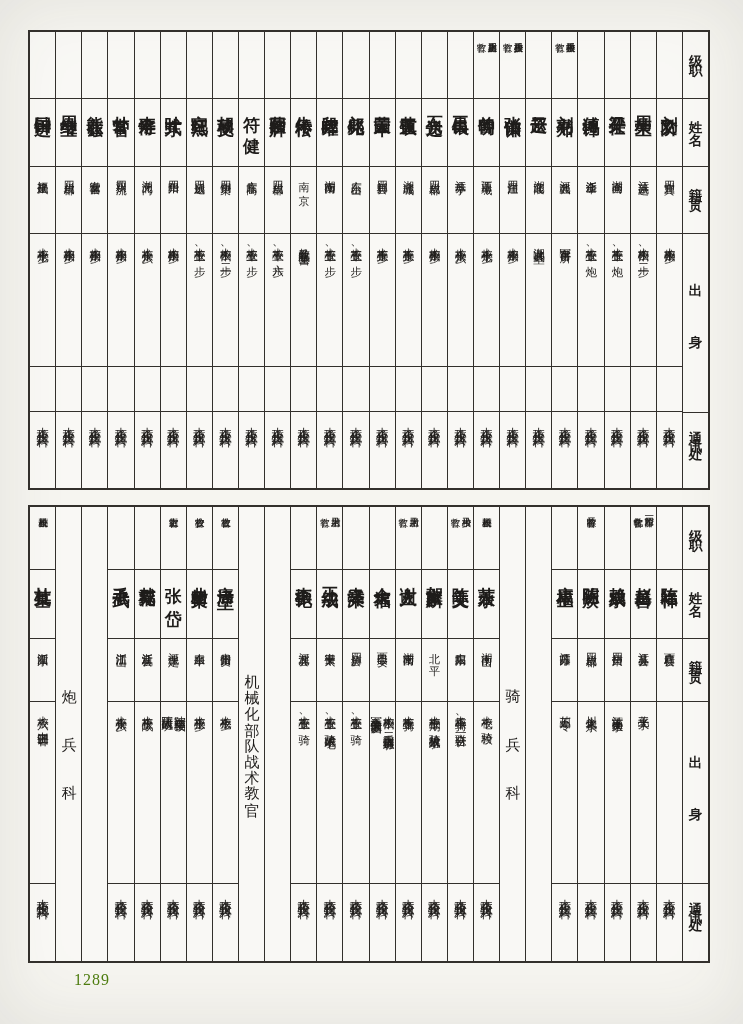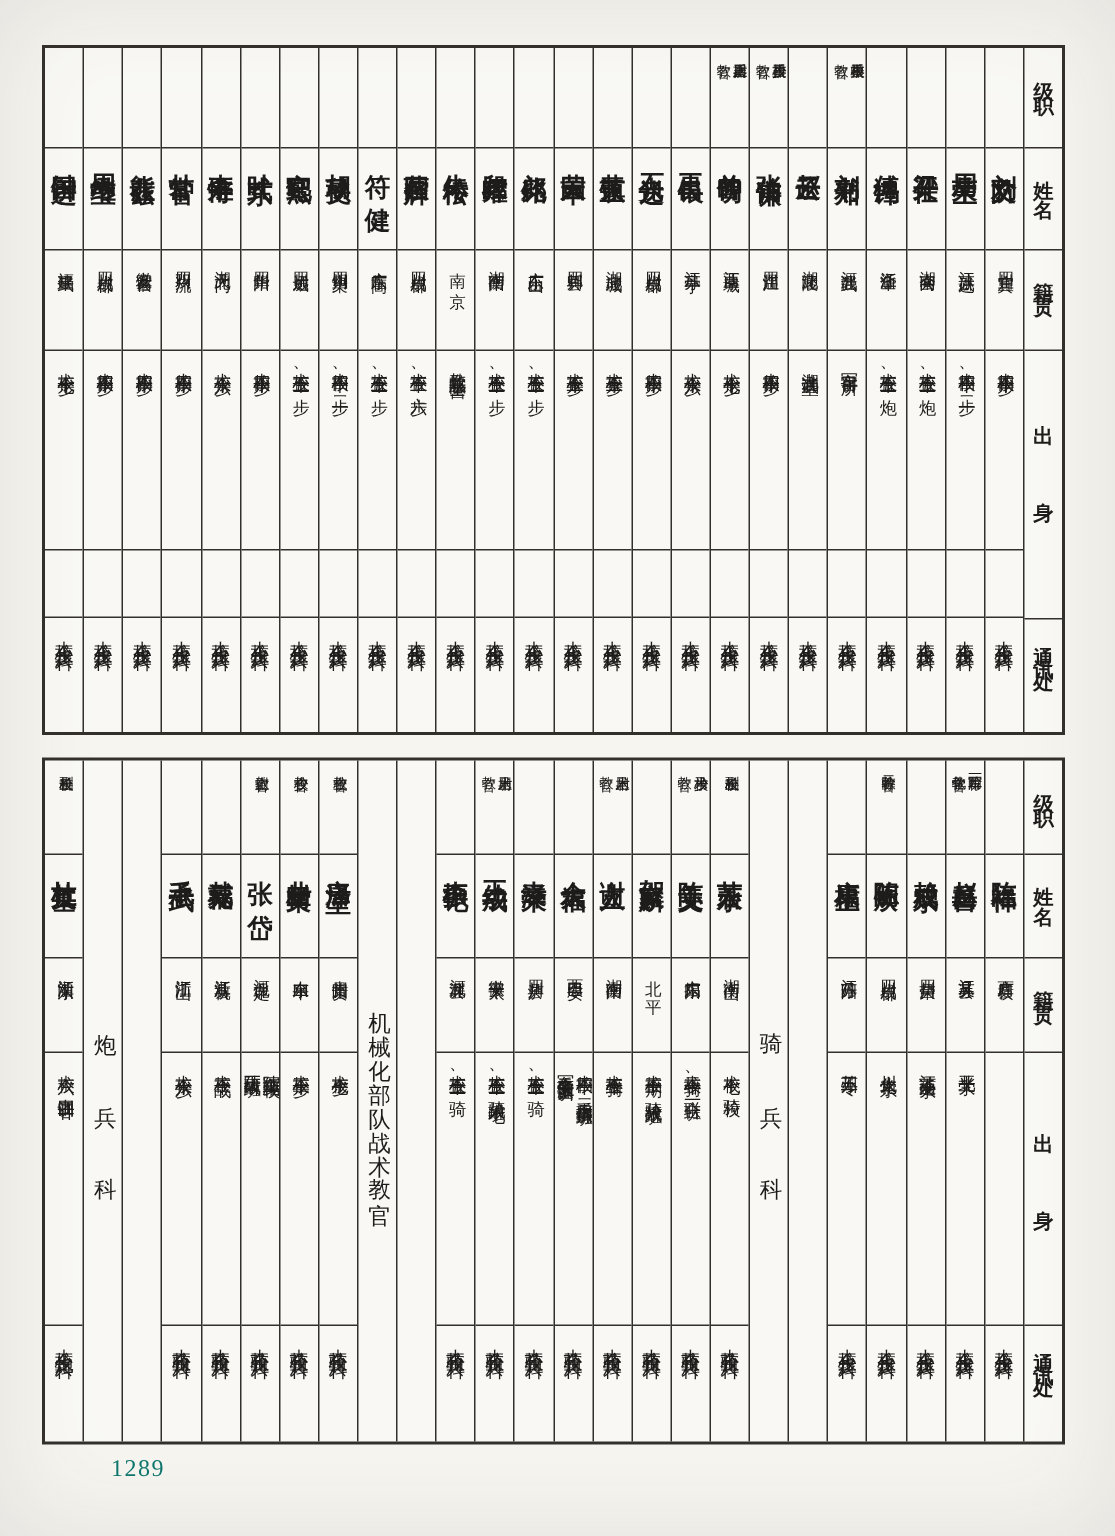--- a/index.html
+++ b/index.html
@@ -55,21 +55,21 @@
   .h-origin span{letter-spacing:52px;padding-top:38px;}
   .t-bottom .h-origin span{padding-top:42px;}
   .h-contact span{letter-spacing:8px;padding-top:7px;}
   
   .sec .cell,.blank-fill{height:100%;border-bottom:none;}
   .sec .cell{align-items:center;}
   .sec .cell span{font-size:15px;letter-spacing:16px;padding:0;}
   .sec .cell.short span{letter-spacing:48px;padding-top:30px;}
   .page-number{
     position:absolute;left:74px;top:971px;
-    font-size:16px;letter-spacing:1px;color:#0f766e;
+    font-size:16px;letter-spacing:1px;color:#4d7c0f;
     font-family:"Liberation Serif","DejaVu Serif",serif;
   }
 </style>
 </head>
 <body>
 
 <div class="page">
   <div class="rtable t-top">
       <div class="col head-col">
         <div class="cell c-rank h-rank">

